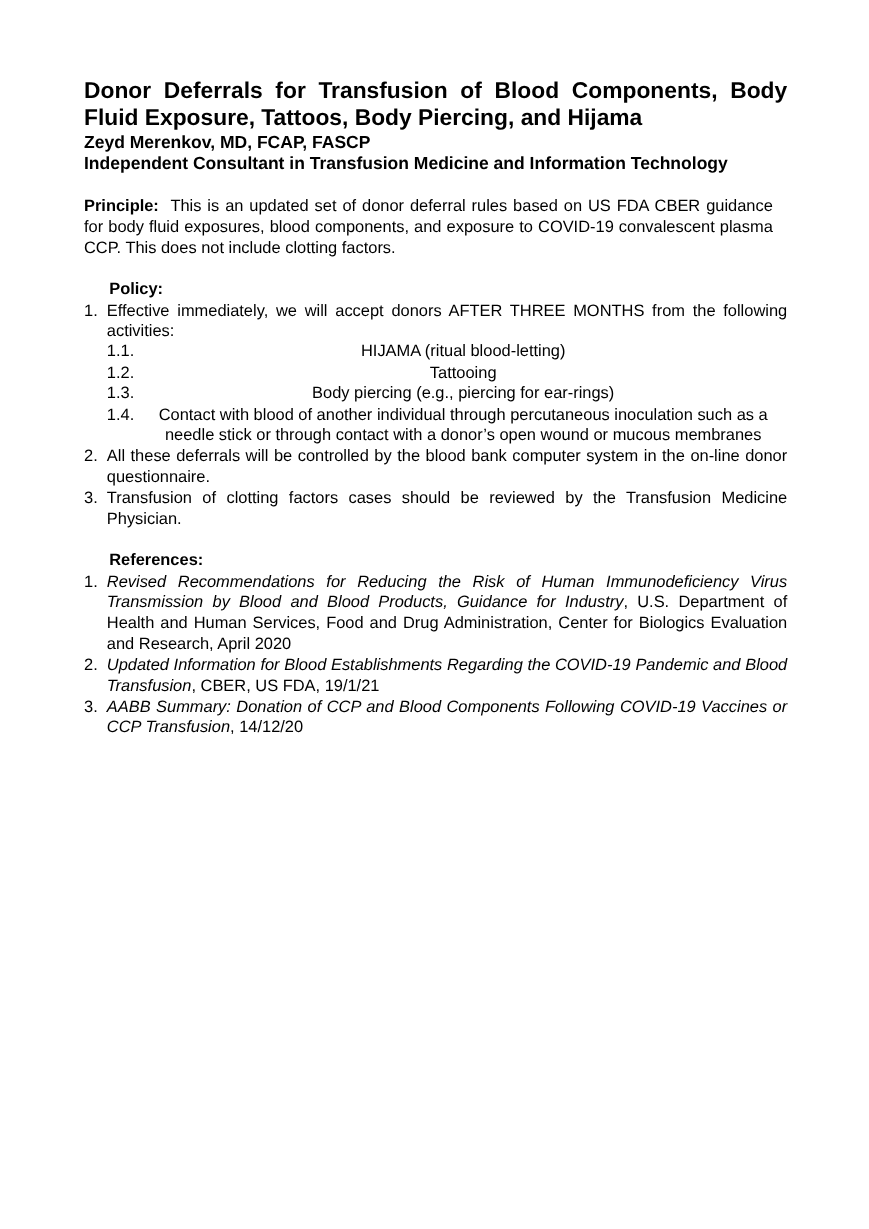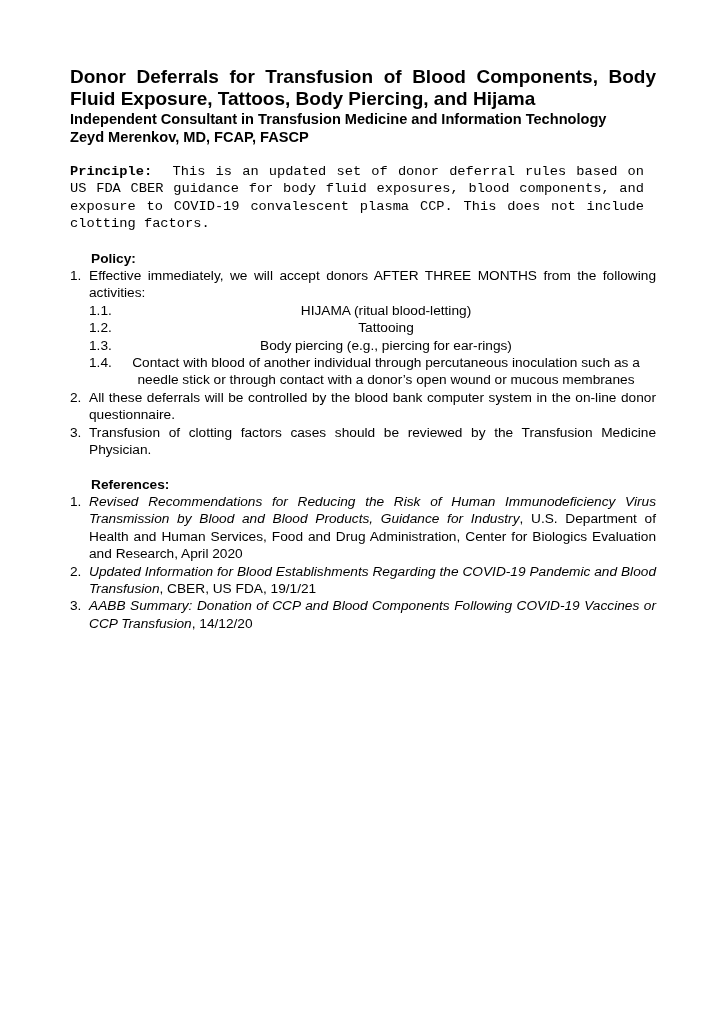--- a/index.html
+++ b/index.html
@@ -35,21 +35,20 @@
       line-height: 18px;
       margin: 0;
     }
     p, li, .section-head {
       font-size: 13.7px;
       line-height: 17.4px;
     }
     .principle {
       margin: 17px 12px 0 0;
       text-align: justify;
-      font-family: Liberation Mono, monospace;
     }
     .bold { font-weight: bold; }
     .section-head {
       font-weight: bold;
       margin: 17px 0 0 0;
       padding-left: 21px;
     }
     ol.num {
       list-style: none;
       margin: 0;
@@ -83,22 +82,22 @@
     .refs-head {
     }
     .ital { font-style: italic; }
     .justify-last { text-align-last: left; }
   </style>
 </head>
 <body>
 
 <div class="page">
   <h1 class="title">Donor Deferrals for Transfusion of Blood Components, Body Fluid Exposure, Tattoos, Body Piercing, and Hijama</h1>
+  <div class="subtitle">Zeyd Merenkov, MD, FCAP, FASCP</div>
   <div class="subtitle">Independent Consultant in Transfusion Medicine and Information Technology</div>
-  <div class="subtitle">Zeyd Merenkov, MD, FCAP, FASCP</div>
 
   <p class="principle"><span class="bold">Principle:</span>&nbsp; <span>This is an updated set of donor deferral rules based on US FDA CBER guidance for body fluid exposures, blood components, and exposure to COVID-19 convalescent plasma CCP.  This does not include clotting factors.</span></p>
 
   <div class="section-head">Policy:</div>
   <ol class="num">
     <li>
       <span class="marker">1.</span>
       <div class="justify-last">Effective immediately, we will accept donors AFTER THREE MONTHS from the following activities:</div>
       <ol class="sub">
         <li><span class="marker">1.1.</span><span>HIJAMA (ritual blood-letting)</span></li>

